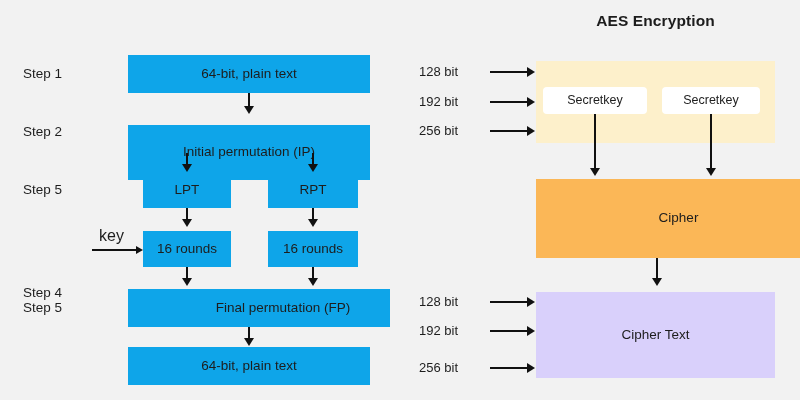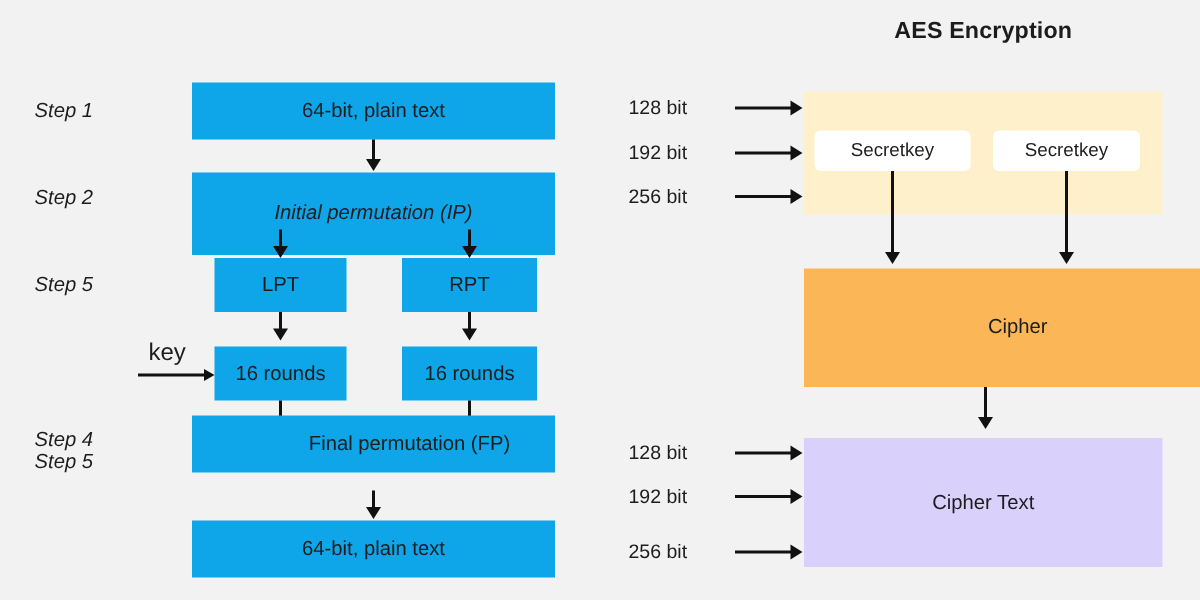--- a/index.html
+++ b/index.html
@@ -26,21 +26,20 @@
     color: #1c1c1c;
     text-align: center;
     letter-spacing: 0.1px;
     white-space: nowrap;
   }
   .steplabel {
     position: absolute;
     font-size: 13.5px;
     color: #1d1d1d;
     white-space: nowrap;
-    font-style: italic;
   }
   .bitlabel {
     position: absolute;
     font-size: 13px;
     color: #1d1d1d;
     white-space: nowrap;
     text-align: center;
   }
   .keylabel {
     position: absolute;
@@ -111,21 +110,21 @@
   <div class="steplabel" style="left:23px; top:124px;">Step 2</div>
   <div class="steplabel" style="left:23px; top:182px;">Step 5</div>
   <div class="steplabel" style="left:23px; top:241px;margin-top:44px;">Step 4</div>
   <div class="steplabel" style="left:23px; top:300px;">Step 5</div>
 
   <div class="box green" style="left:128px; top:55px; width:242px; height:38px;">64-bit, plain text</div>
 
   <div class="vline" style="left:248px; top:93px; height:15px;"></div>
   <div class="arrowdown" style="left:243.5px; top:106px;"></div>
 
-  <div class="box green" style="left:128px; top:115px; width:242px; height:55px;font-style:italic;">Initial permutation (IP)</div>
+  <div class="box green" style="left:128px; top:125px; width:242px; height:55px;">Initial permutation (IP)</div>
 
   <div class="vline" style="left:186px; top:153px; height:13px;"></div>
   <div class="arrowdown" style="left:181.5px; top:164px;"></div>
   <div class="vline" style="left:312px; top:153px; height:13px;"></div>
   <div class="arrowdown" style="left:307.5px; top:164px;"></div>
 
   <div class="box green" style="left:143px; top:172px; width:88px; height:36px;">LPT</div>
   <div class="box green" style="left:268px; top:172px; width:90px; height:36px;">RPT</div>
 
   <div class="vline" style="left:186px; top:208px; height:13px;"></div>
@@ -138,21 +137,21 @@
   <div class="arrowright thin" style="left:136px; top:245.5px;"></div>
 
   <div class="box green" style="left:143px; top:231px; width:88px; height:36px;">16 rounds</div>
   <div class="box green" style="left:268px; top:231px; width:90px; height:36px;">16 rounds</div>
 
   <div class="vline" style="left:186px; top:267px; height:13px;"></div>
   <div class="arrowdown" style="left:181.5px; top:278px;"></div>
   <div class="vline" style="left:312px; top:267px; height:13px;"></div>
   <div class="arrowdown" style="left:307.5px; top:278px;"></div>
 
-  <div class="box green" style="left:128px; top:277px; width:242px; height:38px;padding-left:48px;">Final permutation (FP)</div>
+  <div class="box green" style="left:128px; top:289px; width:262px; height:38px;padding-left:48px;">Final permutation (FP)</div>
 
   <div class="vline" style="left:248px; top:327px; height:13px;"></div>
   <div class="arrowdown" style="left:243.5px; top:338px;"></div>
 
   <div class="box green" style="left:128px; top:347px; width:242px; height:38px;">64-bit, plain text</div>
 
   <div class="title" style="left:536px; top:12px; width:239px;">AES Encryption</div>
 
   <div class="box cream" style="left:536px; top:61px; width:239px; height:82px;"></div>
 

